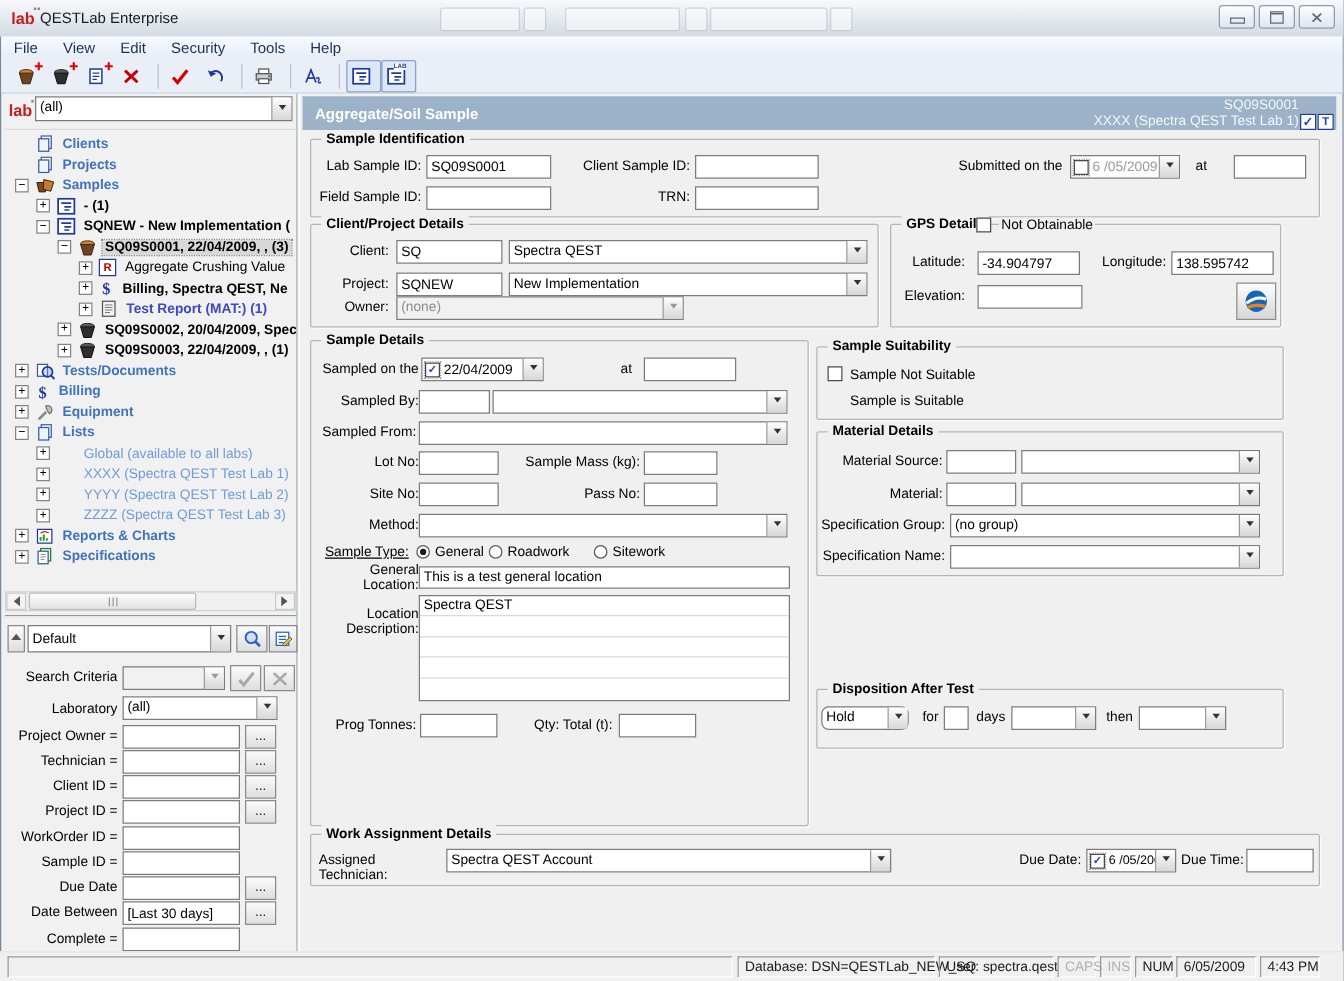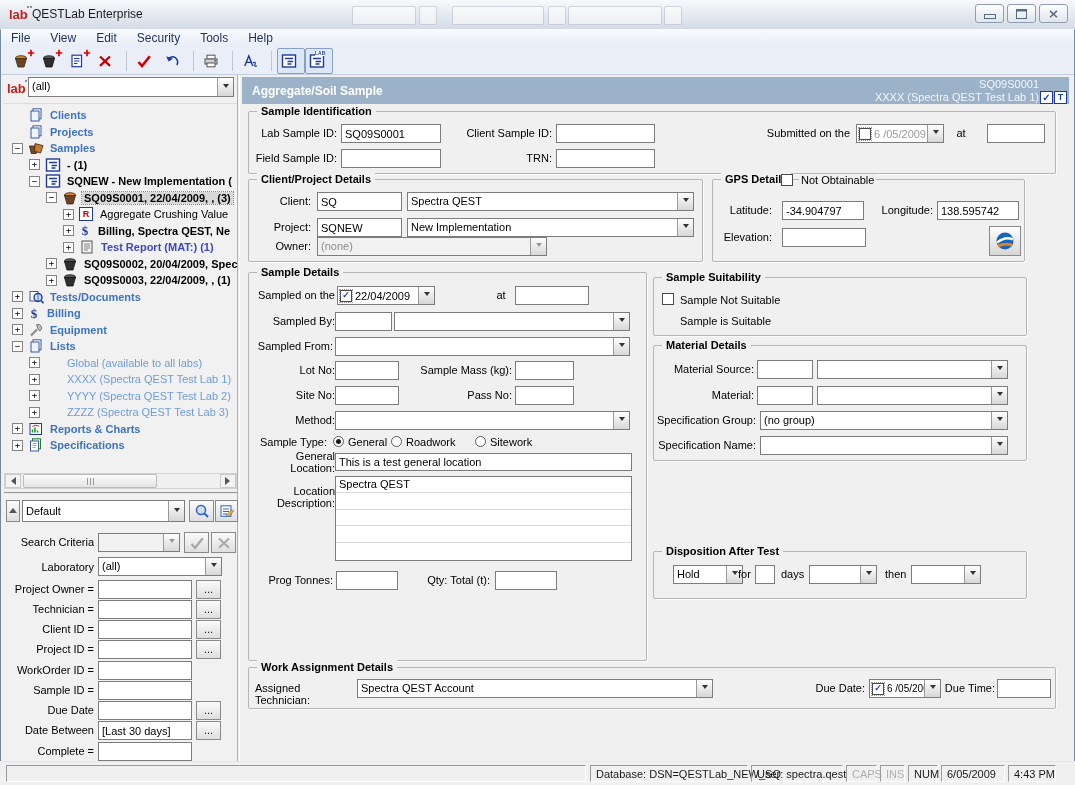--- a/index.html
+++ b/index.html
@@ -648,21 +648,21 @@
       <input class="tx" style="left: 266px; top: 113px; width: 59px;" value="">
 
       <span class="fl" style="left:4px;top:141px;width:82px;">Method:</span>
       <div class="cb" style="left:86px;top:138px;width:295px;">
           <span class="v"></span>
           <span class="a">
             <span class="tri-dd" style="margin-top:0;"></span>
           </span>
         </div>
 
-      <span class="fl" style="left:4px;top:163px;width:74px;">Sample Type:</span>
+      <span class="fl" style="left:4px;top:163px;width:74px;text-decoration:underline;">Sample Type:</span>
       <span class="rad on" style="left:84px;top:163px;"></span>
       <span class="fll" style="left:99px;top:163px;">General</span>
       <span class="rad" style="left:142px;top:163px;"></span>
       <span class="fll" style="left:157px;top:163px;">Roadwork</span>
       <span class="rad" style="left:226px;top:163px;"></span>
       <span class="fll" style="left:241px;top:163px;">Sitework</span>
 
       <span class="fl" style="left:18px;top:177px;width:68px;line-height:12px;">General Location:</span>
       <input class="tx" style="left: 86px; top: 180px; width: 297px; height: 18px;" value="This is a test general location">
 
@@ -718,21 +718,21 @@
           <span class="v"></span>
           <span class="a">
             <span class="tri-dd" style="margin-top:0;"></span>
           </span>
         </div>
     </div>
 
 
     <div class="grp" style="left:413px;top:476px;width:372px;height:46px;">
       <span class="gt">Disposition After Test</span>
-      <div class="cb" style="left:19px;top:13px;width:70px;">
+      <div class="cb" style="left:3px;top:13px;width:70px;border-radius:6px;">
           <span class="v">Hold</span>
           <span class="a">
             <span class="tri-dd" style="margin-top:0;"></span>
           </span>
         </div>
       <span class="fll" style="left:84px;top:16px;">for</span>
       <input class="tx" style="left: 101px; top: 13px; width: 20px;" value="">
       <span class="fll" style="left:127px;top:16px;">days</span>
       <div class="cb" style="left:155px;top:13px;width:68px;">
           <span class="v"></span>

